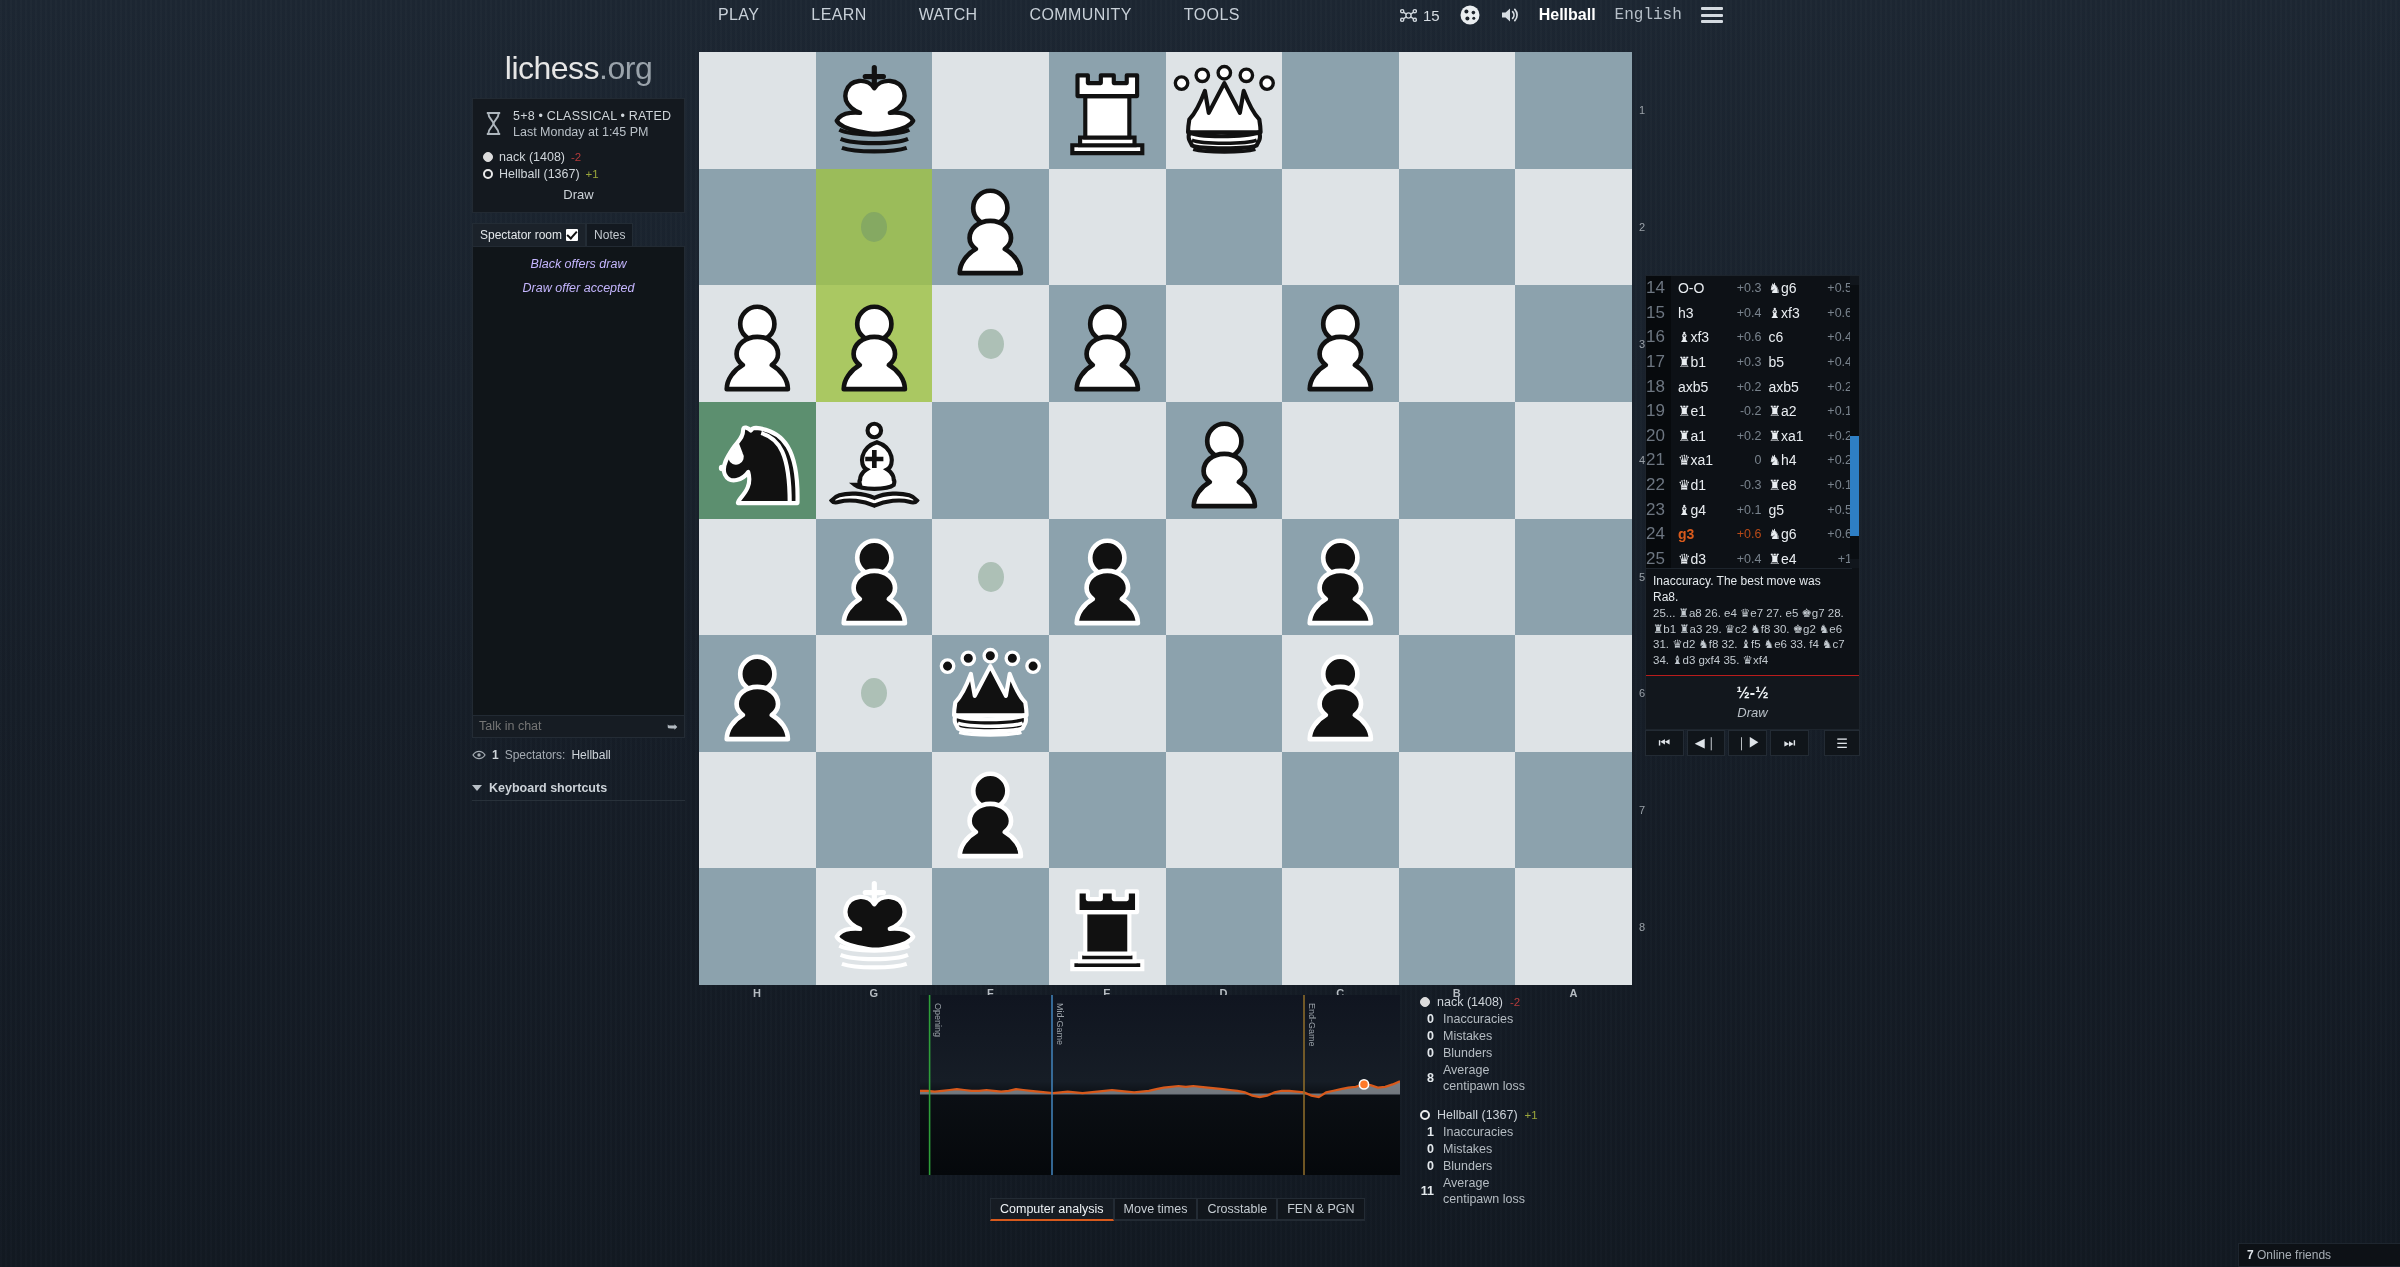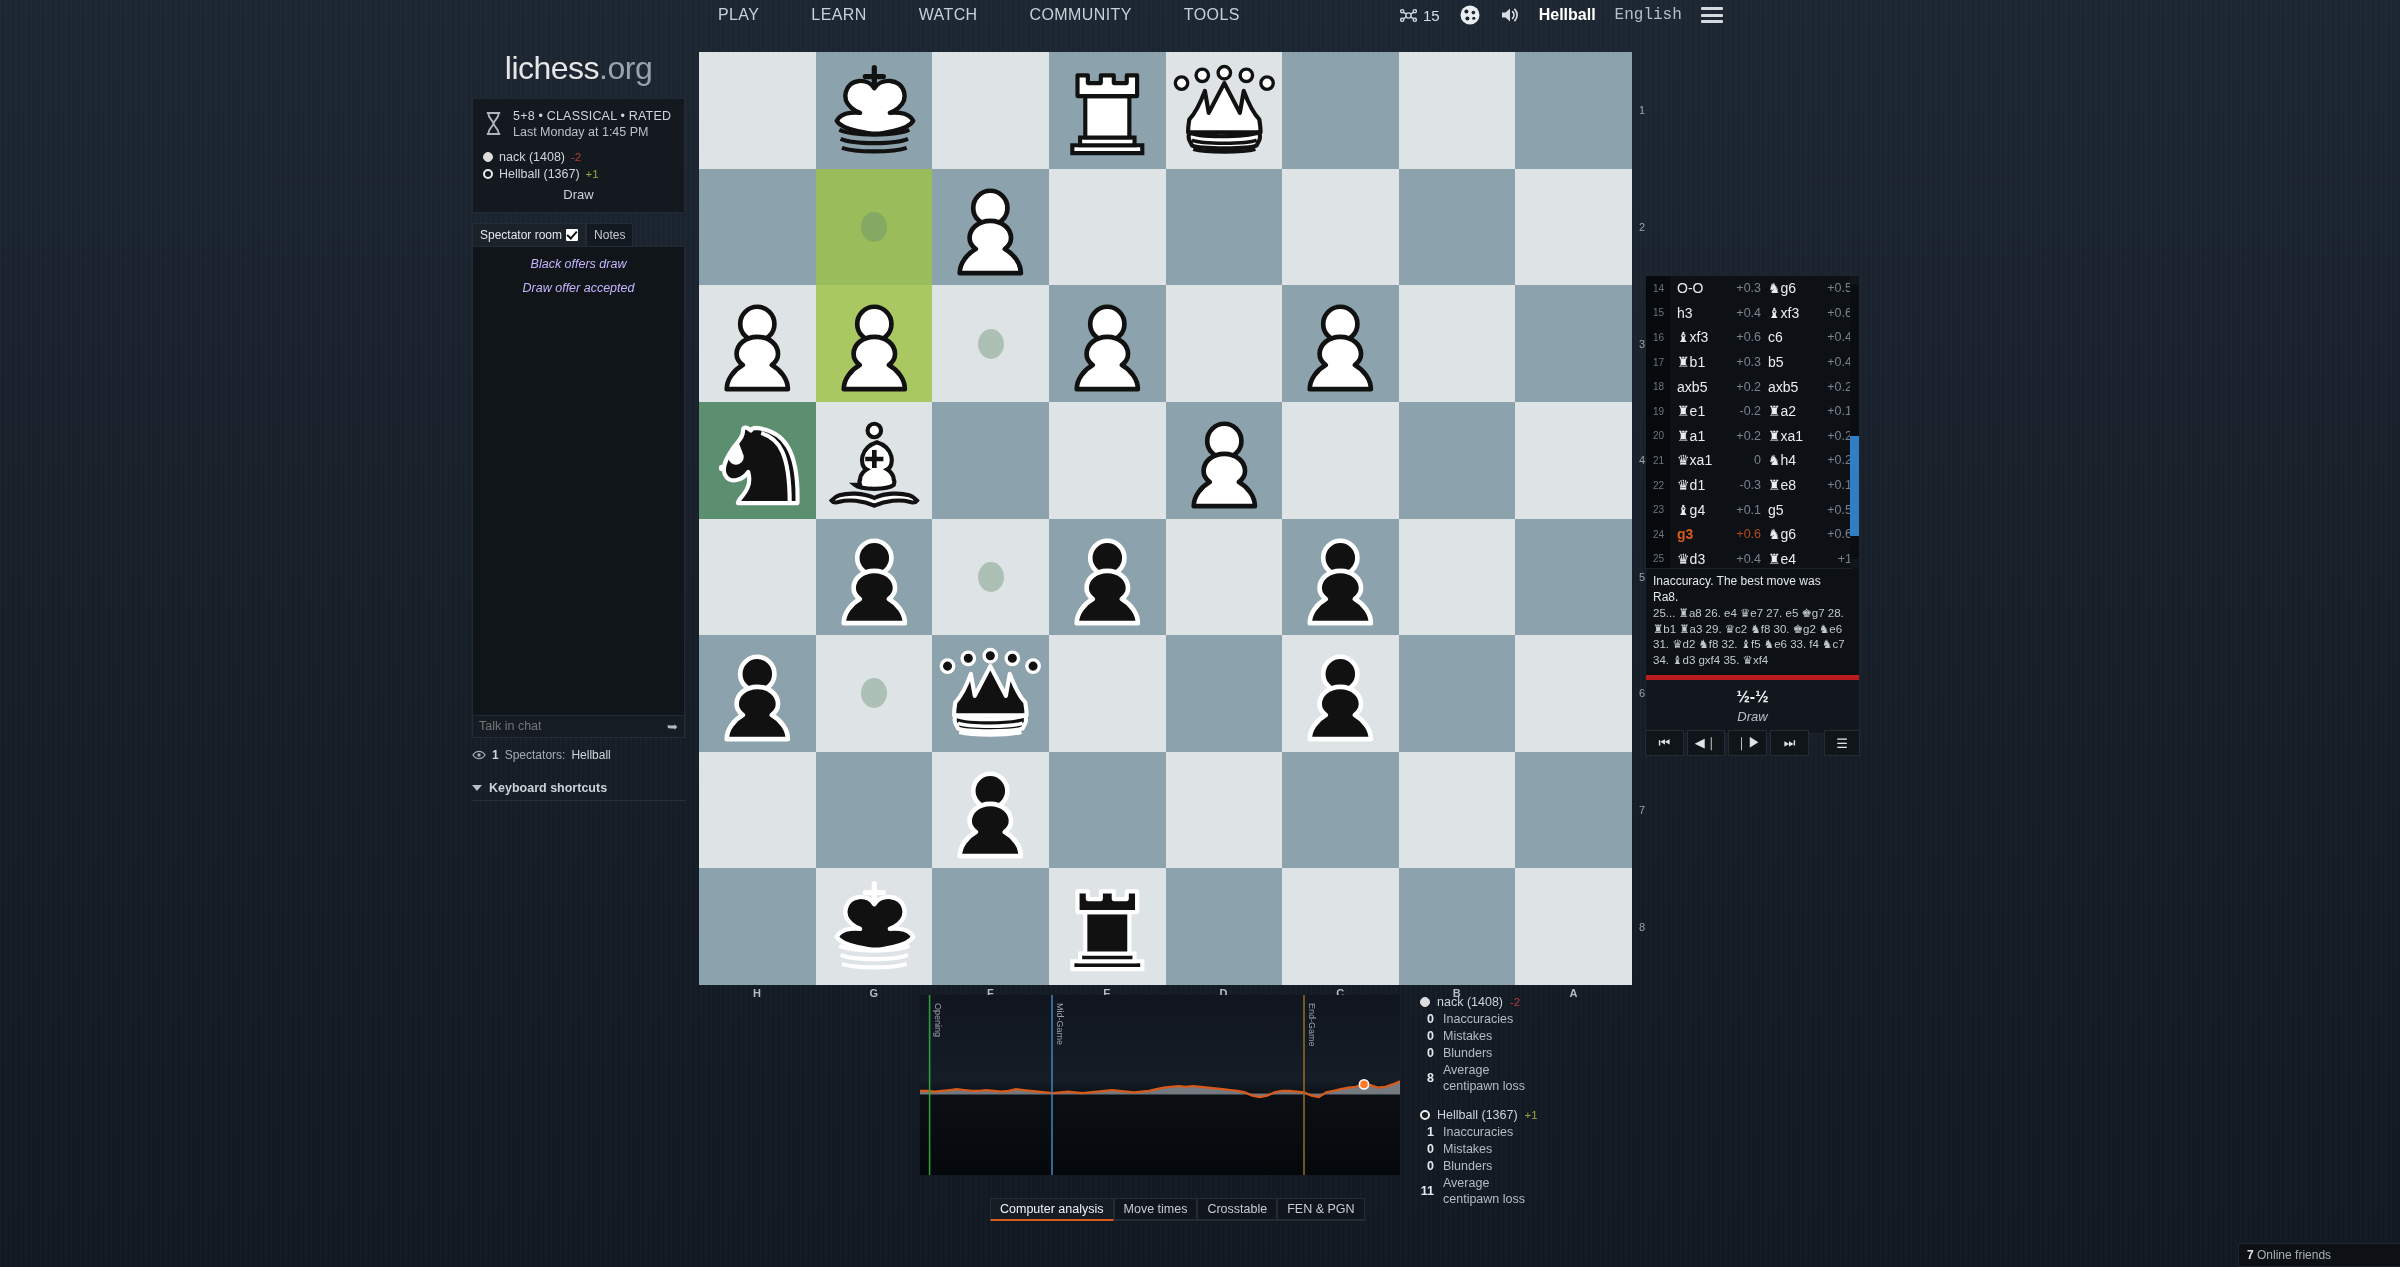--- a/index.html
+++ b/index.html
@@ -132,40 +132,40 @@
   
   #moves-panel {
     position: absolute; left: 1645px; top: 275px; width: 215px;
     background: #0d1116; border: 1px solid #1d242c;
   }
   #move-list-scroll { position: relative; height: 292px; overflow: hidden; }
   #move-list { width: 206px; }
   .move-row { display: flex; align-items: center; height: 24.6px; font-size: 14px; }
   .move-row .idx {
     width: 26px; text-align: right; padding-right: 6px;
-    color: #6d7681; font-size: 10px; background: #070a0d; height: 100%;
+    color: #6d7681; font-size: 17px; background: #070a0d; height: 100%;
     display: flex; align-items: center; justify-content: flex-end;
   }
   .move-row .san { width: 62px; color: #e9edf1; padding-left: 7px; }
   .move-row .evl { width: 38px; text-align: right; color: #79838d; font-size: 12.5px; }
   .move-row .san.bad { color: #d85a1c; font-weight: bold; }
   .move-row .evl.bad { color: #b84a18; }
   #move-scrollbar {
     position: absolute; right: 0; top: 0; width: 9px; height: 292px; background: #0a0e12;
   }
   #move-scroll-thumb { position: absolute; right: 0; top: 160px; width: 9px; height: 100px; background: #2e7fc4; }
   .sb-arrow { position:absolute; right:0; width:9px; height:9px; background:#11161c; }
   #comment-box {
     border-top: 1px solid #1d242c; padding: 5px 6px 7px 7px;
     font-size: 11.5px; line-height: 15.5px; color: #cfd5da; width: 206px;
   }
   #comment-head { color: #e4e9ed; margin-bottom: 1px; font-size: 12px;}
   #comment-line { color: #c2c9cf; }
   #result-box {
-    border-top: 5px solid #b91c1c; background: #12171d; text-align: center;
+    border-top: 1px solid #b91c1c; background: #12171d; text-align: center;
     padding: 8px 0 9px 0;
   }
   #result-score { font-size: 16px; font-weight: bold; color: #eef2f5; }
   #result-text { font-size: 13px; font-style: italic; color: #b9c0c7; margin-top: 3px; }
   #board-controls {
     position: absolute; left: 1645px; top: 730px; width: 215px;
     display: flex; gap: 3px;
   }
   .ctrl-btn {
     background: #10151a; border: 1px solid #232b34; height: 26px;

